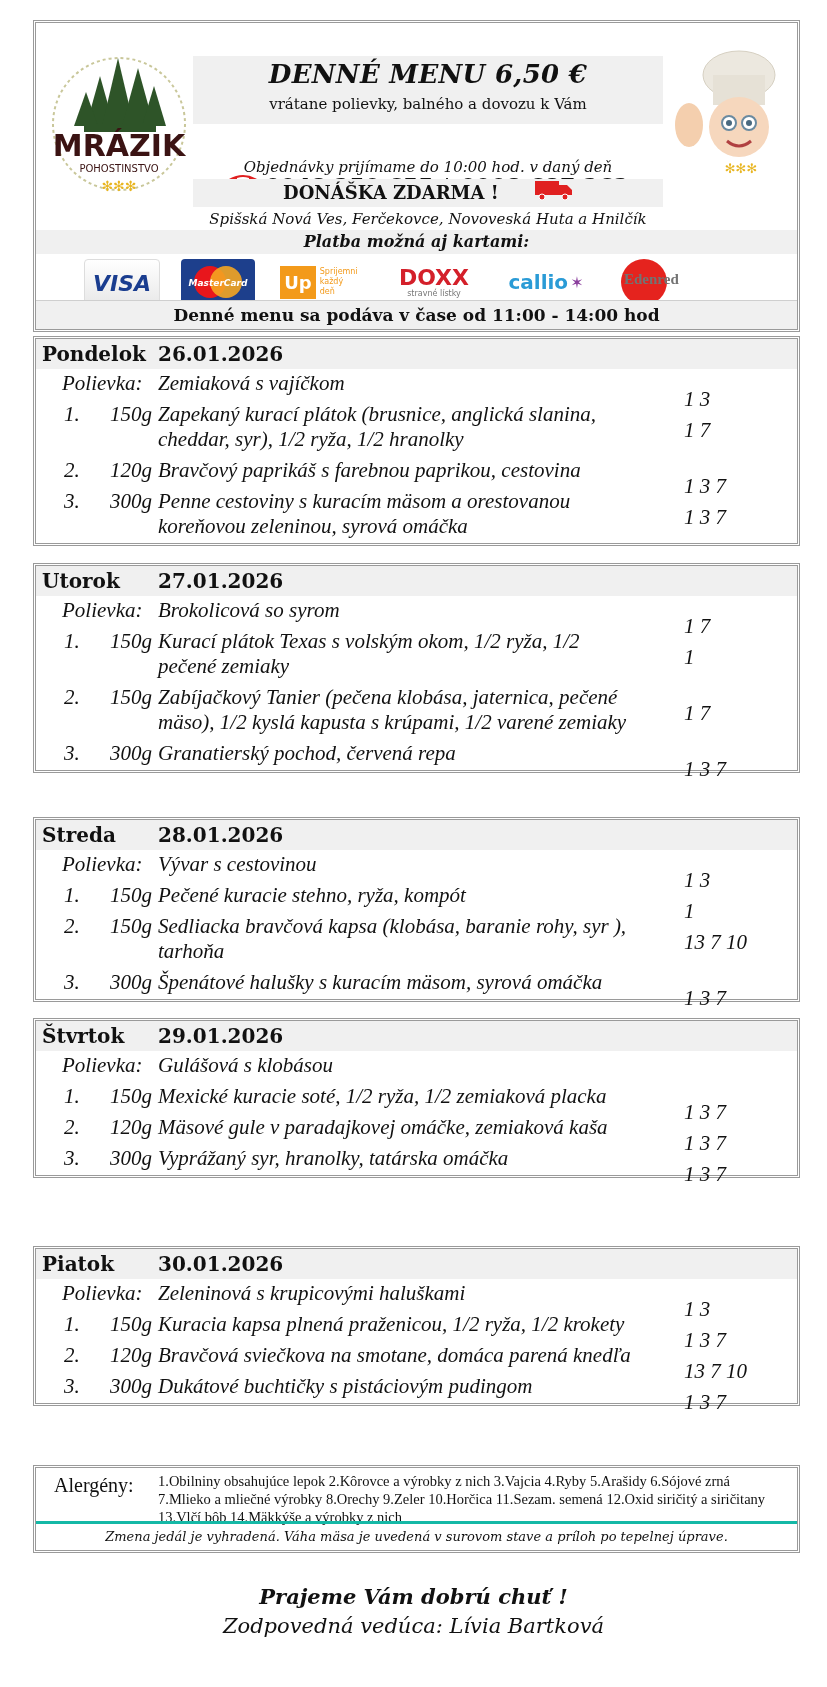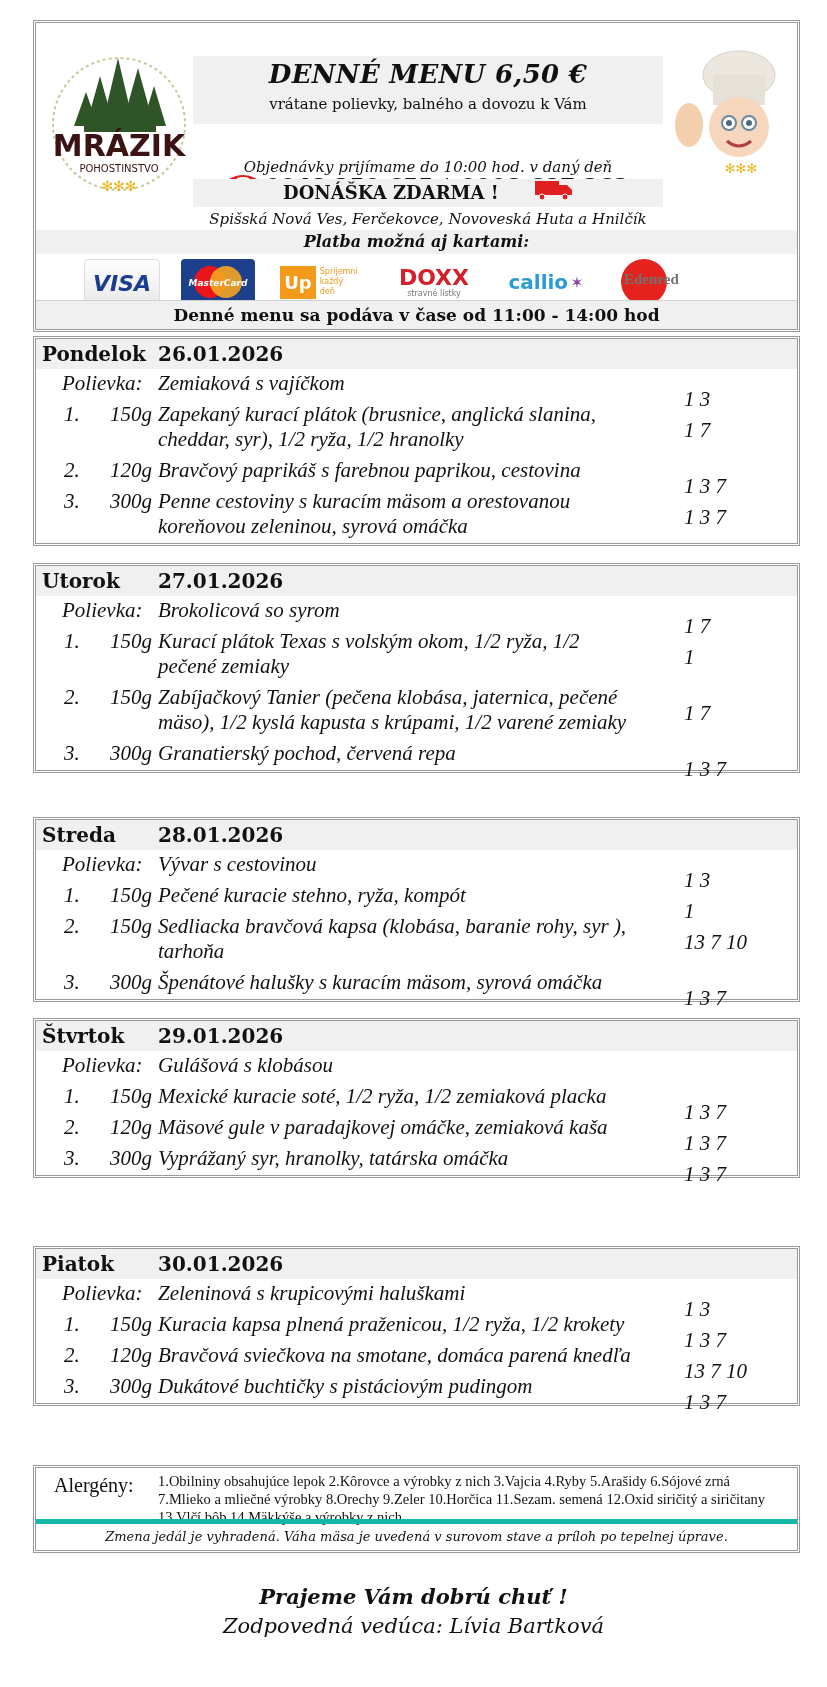--- a/index.html
+++ b/index.html
@@ -32,21 +32,21 @@
   .row { position:relative; font-family:"Liberation Serif", serif; font-size:21px; line-height:25px; padding:2px 0 4px 0;font-style:italic; }
   .row .num { position:absolute; left:28px; width:30px; }
   .row .wt { position:absolute; left:52px; width:64px; text-align:right; }
   .row .soup { position:absolute; left:26px; }
   .row .desc { margin-left:122px; width:500px; }
   .row .alg { position:absolute; left:632px; top:18px; width:75px; white-space:nowrap;margin-left:16px; }
   
   #allergens { top:1465px; height:88px; }
   .alg-label { position:absolute; left:18px; top:6px; font-family:"Liberation Serif", serif; font-size:20px; }
   .alg-text { position:absolute; left:122px; top:4px; width:620px; font-family:"Liberation Serif", serif; font-size:14.5px; line-height:18px; }
-  .note { position:absolute; left:0; right:0; bottom:0; height:26px; border-top:5px solid #14b8a6; text-align:center; font-style:italic; font-size:13px; line-height:26px; }
+  .note { position:absolute; left:0; right:0; bottom:0; height:26px; border-top:3px solid #14b8a6; text-align:center; font-style:italic; font-size:13px; line-height:26px; }
   .wish { position:absolute; left:0; width:827px; top:1584px; text-align:center; font-weight:bold; font-style:italic; font-size:21px; }
   .boss { position:absolute; left:0; width:827px; top:1614px; text-align:center; font-style:italic; font-size:21px; }
 </style>
 </head>
 <body>
 
 <div class="box" id="header">
   <div class="logo">
     <svg width="150" height="170" viewBox="0 0 150 170">
       <circle cx="75" cy="88" r="66" fill="none" stroke="#c9c79a" stroke-width="2" stroke-dasharray="3 3"></circle>

